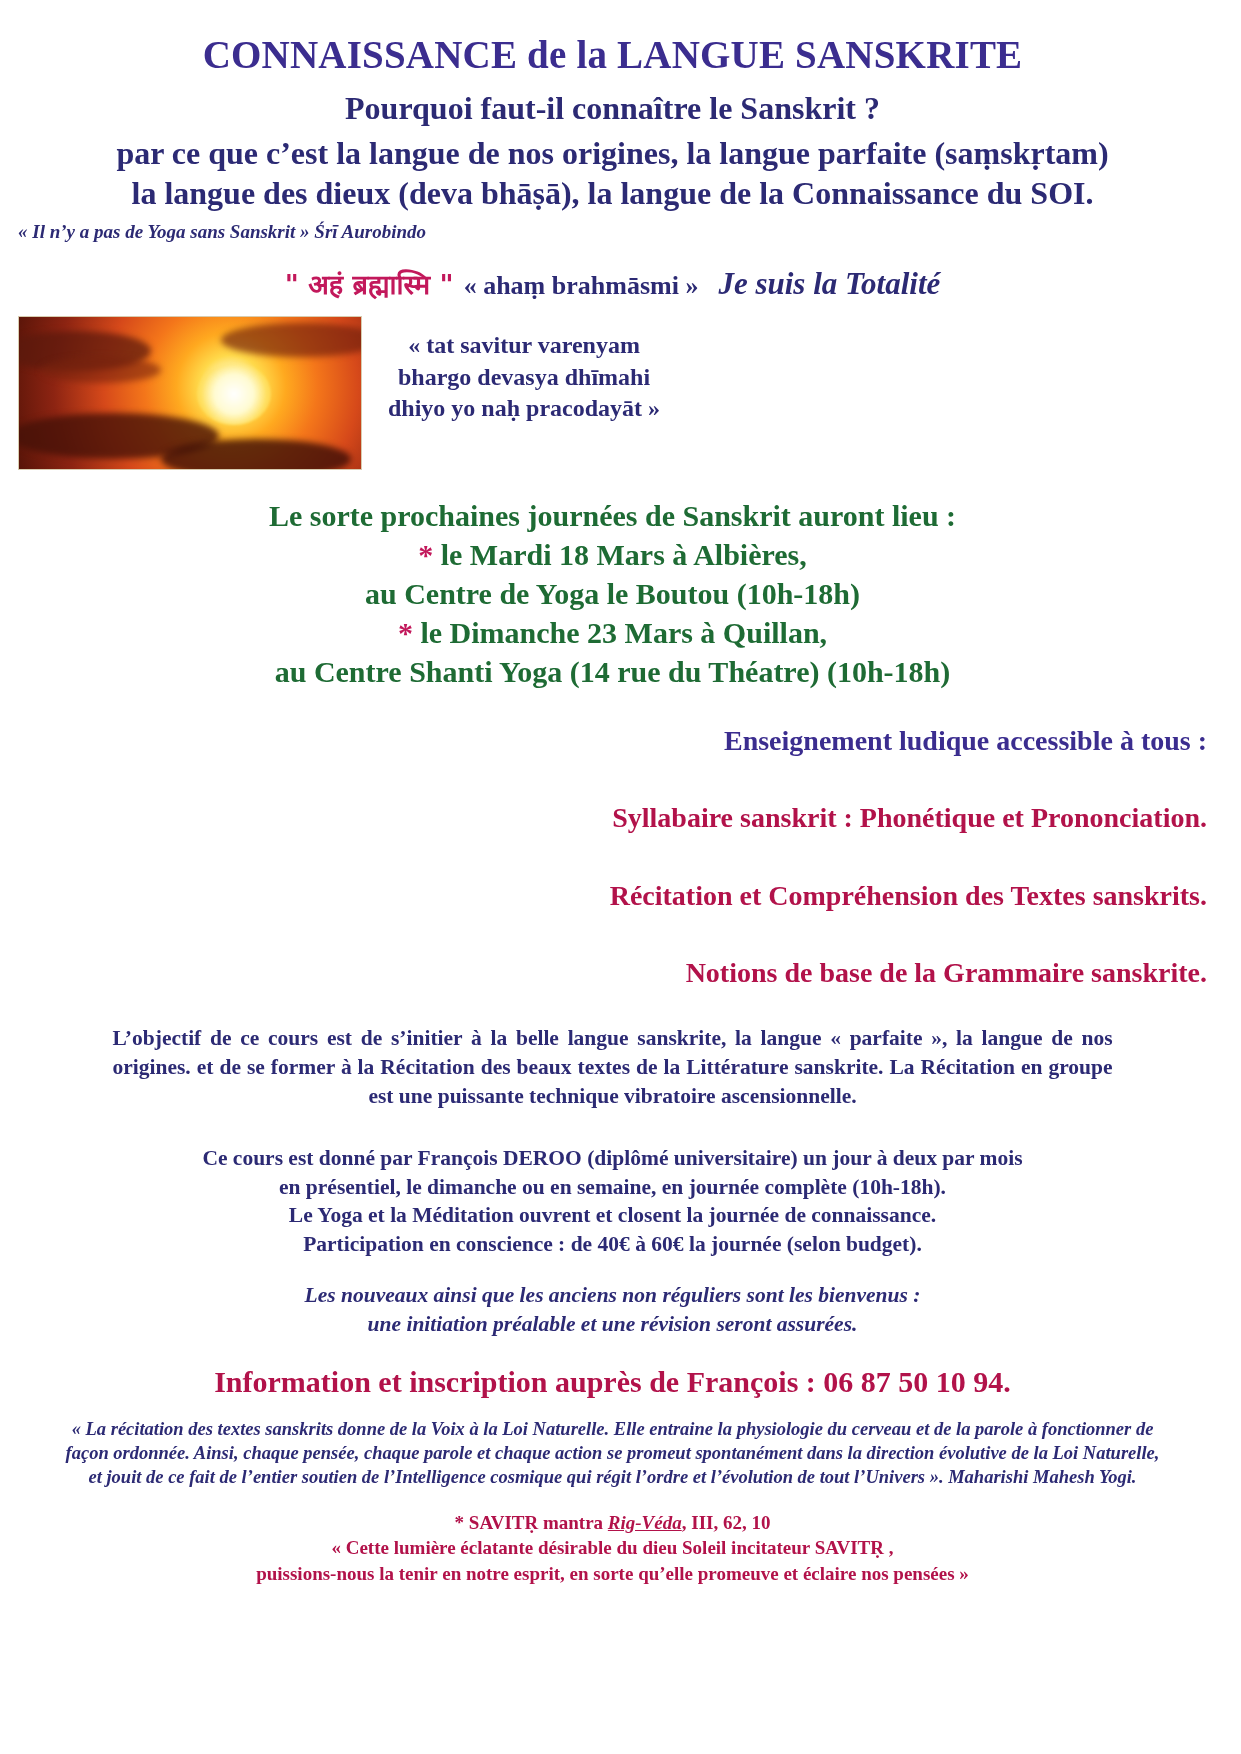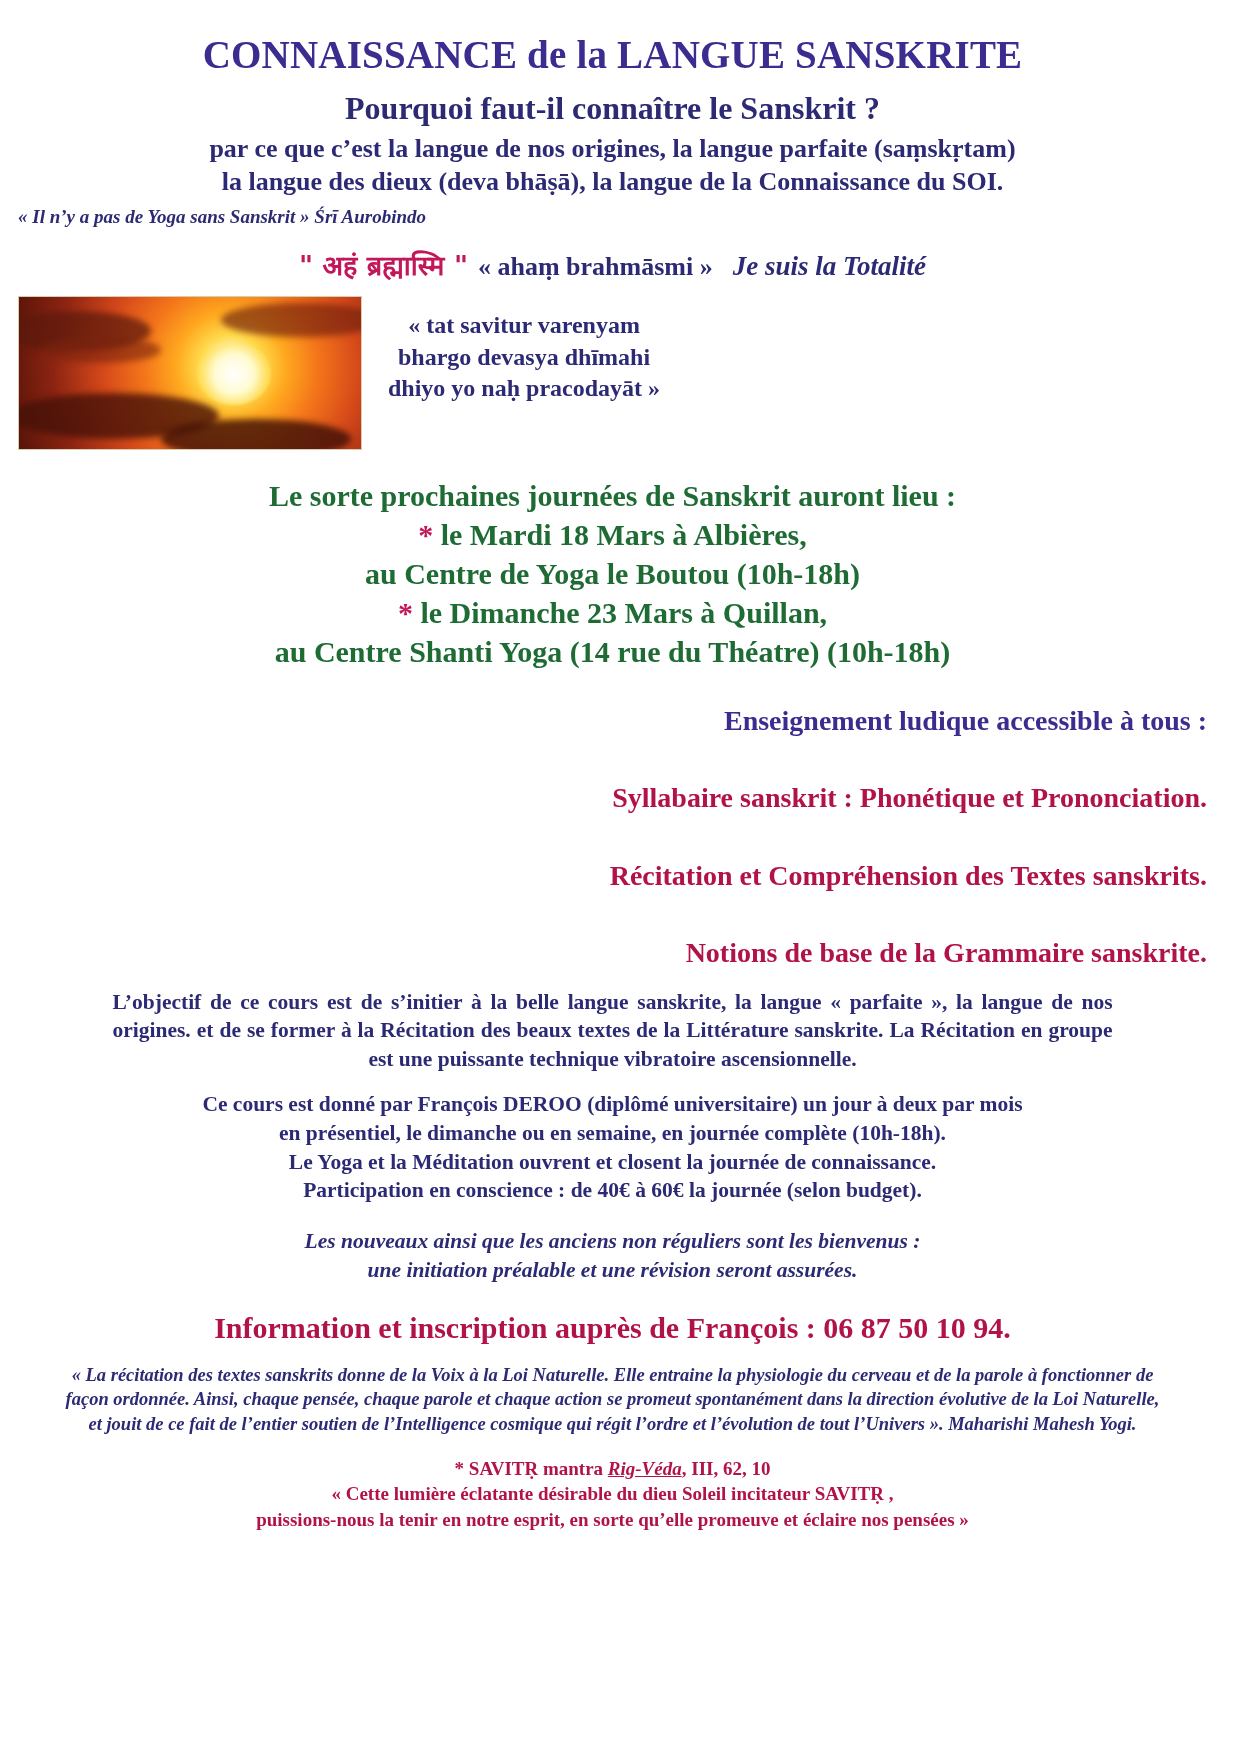--- a/index.html
+++ b/index.html
@@ -31,21 +31,21 @@
     margin: 4px 0 14px 0;
   }
   .subtitle {
     font-size: 32px;
     font-weight: bold;
     color: #2c2a74;
     text-align: center;
     margin: 0 0 6px 0;
   }
   .lead {
-    font-size: 26px;
+    font-size: 32px;
     font-weight: bold;
     color: #2c2a74;
     text-align: center;
     line-height: 1.26;
     margin: 0;
   }
   .quote-aurobindo {
     font-size: 19px;
     font-weight: bold;
     font-style: italic;
@@ -66,21 +66,21 @@
     color: #c2185b;
     font-family: "DejaVu Sans", sans-serif;
   }
   .deva-line .translit {
     font-size: 26px;
     font-weight: bold;
     color: #2c2a74;
     margin-left: 6px;
   }
   .deva-line .meaning {
-    font-size: 27px;
+    font-size: 31px;
     font-weight: bold;
     font-style: italic;
     color: #2c2a74;
     margin-left: 16px;
   }
 
   
   .mantra-row {
     display: flex;
     align-items: flex-start;
@@ -167,21 +167,21 @@
     margin-top: 41px;
   }
 
   
   .para {
     font-size: 21.5px;
     font-weight: bold;
     color: #2c2a74;
     line-height: 1.34;
     text-align: center;
-    margin: 16px auto 0 auto;
+    margin: 33px auto 0 auto;
     max-width: 1030px;
   }
   .para.just {
     text-align: justify;
     text-align-last: center;
     max-width: 1000px;
   }
   .welcome {
     font-size: 21.5px;
     font-weight: bold;

